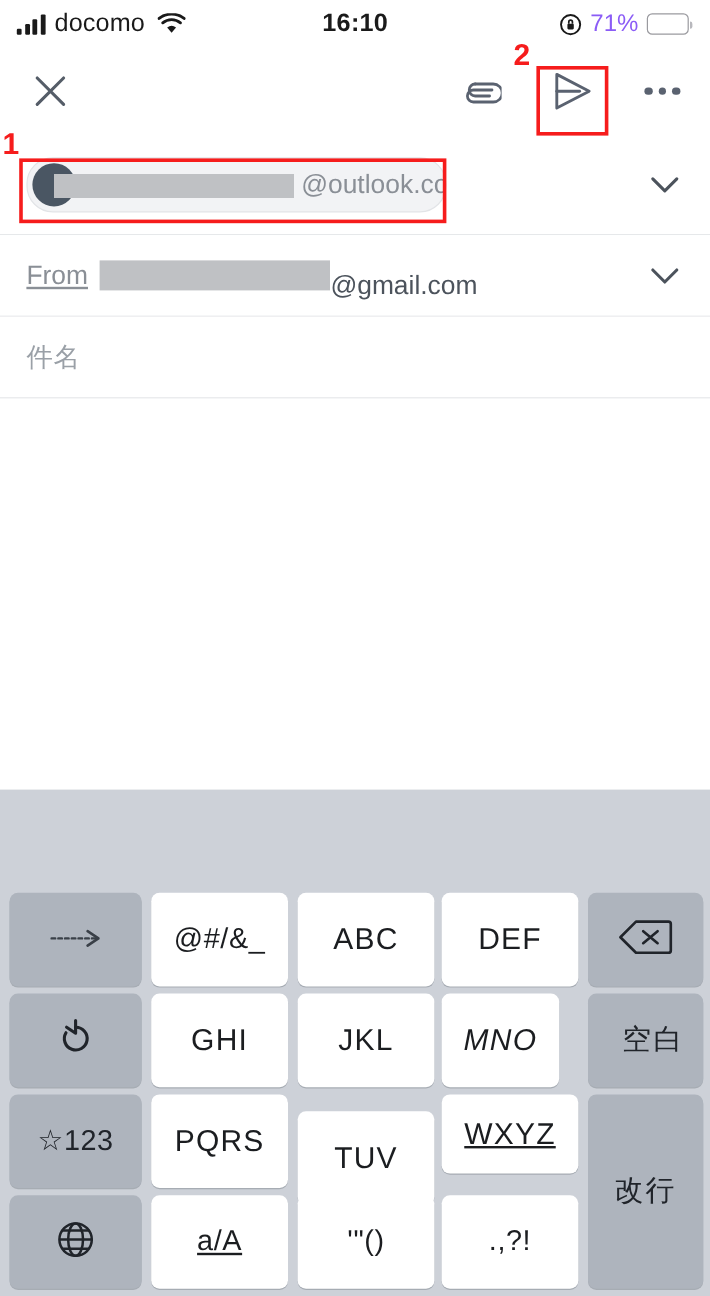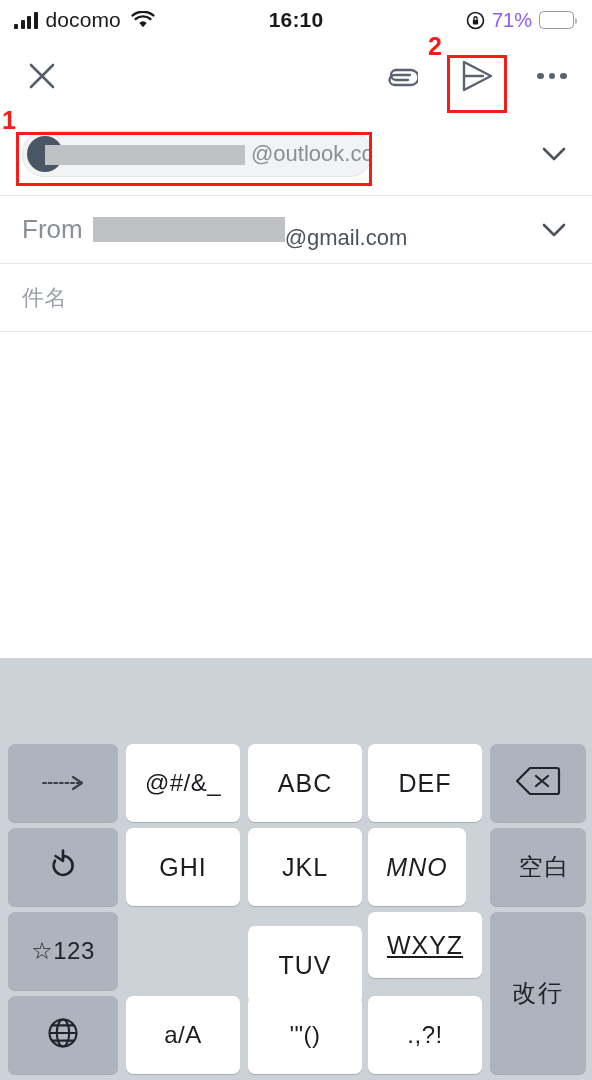--- a/index.html
+++ b/index.html
@@ -192,23 +192,24 @@
   .chip-domain {
     font-size: 22px;
     color: #8a8f96;
     margin-left: 188px;
     white-space: nowrap;
     position: relative;
     z-index: 2;
   }
 
   .from-label {
-    font-size: 26px;
+    font-size: 22px;
     color: #8a8f96;
     margin-right: 10px;
+    text-decoration: underline;
   }
   .from-redact {
     display: inline-block;
     width: 192px;
     height: 25px;
     background: #bfc1c4;
     vertical-align: middle;
   }
   .from-domain {
     font-size: 22px;
@@ -434,37 +435,40 @@
       </div>
       <div class="key key-white" style="left: 368px; top: 86px; width: 98px; height: 78px; font-style: italic;">
         <span class="key-label">MNO</span>
       </div>
       <div class="key key-gray" style="left: 490px; top: 86px; width: 96px; height: 78px; padding-left: 13px;">
         <span class="key-label key-label-jp">空白</span>
       </div>
       <div class="key key-gray" style="left: 8px; top: 170px; width: 110px; height: 78px;">
         <span class="key-label key-label-sym">☆123</span>
       </div>
+      <div class="key key-white" style="left: 126px; top: 170px; width: 114px; height: 78px;">
+        <span class="key-label">PQRS</span>
+      </div>
       <div class="key key-white" style="left: 248px; top: 184px; width: 114px; height: 78px;">
         <span class="key-label">TUV</span>
       </div>
       <div class="key key-white" style="left: 368px; top: 170px; width: 114px; height: 66px; text-decoration: underline;">
         <span class="key-label">WXYZ</span>
       </div>
       <div class="key key-gray" style="left: 490px; top: 170px; width: 96px; height: 162px;">
         <span class="key-label key-label-jp">改行</span>
       </div>
       <div class="key key-gray" style="left: 8px; top: 254px; width: 110px; height: 78px;">
         <span class="key-label"><svg width="34" height="34" viewBox="0 0 34 34">
             <circle cx="17" cy="17" r="13.5" fill="none" stroke="#20242a" stroke-width="2.1"></circle>
             <ellipse cx="17" cy="17" rx="6.2" ry="13.5" fill="none" stroke="#20242a" stroke-width="2.1"></ellipse>
             <path d="M3.5 17 H30.5 M5.6 9.4 H28.4 M5.6 24.6 H28.4" stroke="#20242a" stroke-width="2.1"></path>
           </svg></span>
       </div>
-      <div class="key key-white" style="left: 126px; top: 254px; width: 114px; height: 78px;">
+      <div class="key key-white" style="left: 126px; top: 254px; width: 114px; height: 78px; text-decoration: underline;">
         <span class="key-label key-label-sym">a/A</span>
       </div>
       <div class="key key-white" style="left: 248px; top: 254px; width: 114px; height: 78px;">
         <span class="key-label key-label-sym">'"()</span>
       </div>
       <div class="key key-white" style="left: 368px; top: 254px; width: 114px; height: 78px;">
         <span class="key-label key-label-sym">.,?!</span>
       </div>
     </div>
 </div>

